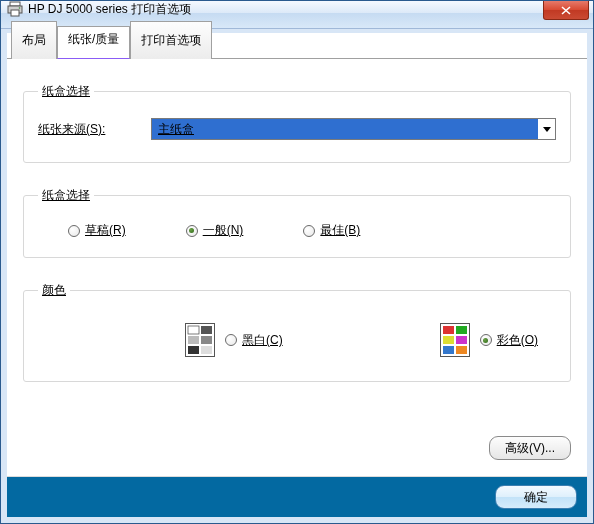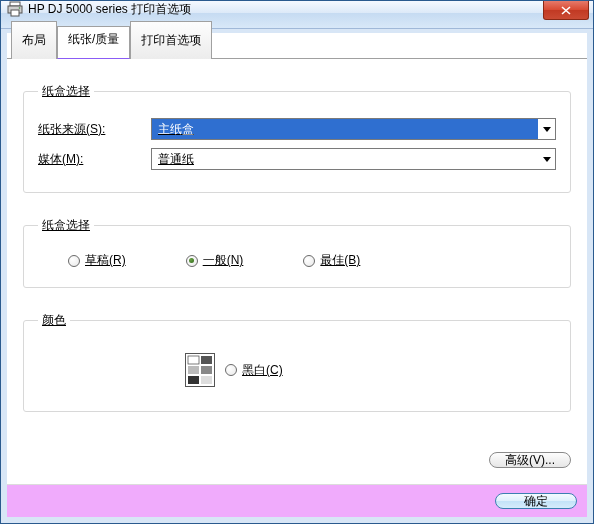--- a/index.html
+++ b/index.html
@@ -118,21 +118,21 @@
     flex: 1;
     position: relative;
     height: 22px;
     border: 1px solid #7a7a7a;
     background: #fff;
     display: flex;
     align-items: center;
   }
   .combo.sel {
     background: #2f6fd0;
-    color: #ffffff;
+    color: #000000;
   }
   .combo-text {
     flex: 1;
     padding: 0 6px;
     font-size: 12px;
     overflow: hidden;
   }
   .combo-arrow {
     width: 17px; height: 100%;
     display: flex; align-items: center; justify-content: center;
@@ -183,38 +183,38 @@
     border: 1px solid #555;
     position: relative;
   }
   .bottom-actions {
     display: flex;
     justify-content: flex-end;
     padding: 4px 0 8px 0;
   }
   .btn {
     min-width: 82px;
-    height: 16px;
+    height: 24px;
     border: 1px solid #8a8a8a;
     background: linear-gradient(to bottom, #fdfdfd, #e6e6e6);
     border-radius: 9px;
     font-size: 12px;
     padding: 0 12px;
     display: inline-flex;
     align-items: center;
     justify-content: center;
     cursor: default;
   }
   .dialog-buttons {
     display: flex;
     justify-content: flex-end;
     gap: 8px;
     padding: 8px 10px;
     border-top: 1px solid #dcdcdc;
-    background: #f0abfc;
+    background: #0369a1;
     align-items: center;
   }
   .btn.primary {
     border: 1px solid #3c7fb1;
     background: linear-gradient(to bottom, #f4faff 0%, #dff0fc 48%, #c2e2f8 50%, #d6ecfb 100%);
   }
 </style>
 </head>
 <body>
 
@@ -246,31 +246,20 @@
     </div>
 
     <div class="tabpanel">
 
       <fieldset>
         <legend>纸盒选择</legend>
         <div class="row">
           <div class="row-label">纸张来源(S):</div>
           <div class="combo sel">
             <div class="combo-text">主纸盒</div>
-            <div class="combo-arrow">
-              <svg width="8" height="5" viewBox="0 0 8 5">
-                  <path d="M0 0 L8 0 L4 5 Z" fill="#000"></path>
-                </svg>
-            </div>
-          </div>
-        </div>
-        <div class="row">
-          <div class="row-label">媒体(M):</div>
-          <div class="combo">
-            <div class="combo-text">普通纸</div>
             <div class="combo-arrow">
               <svg width="8" height="5" viewBox="0 0 8 5">
                   <path d="M0 0 L8 0 L4 5 Z" fill="#000"></path>
                 </svg>
             </div>
           </div>
         </div>
       </fieldset>
 
       <fieldset>
@@ -303,20 +292,36 @@
                 <rect x="15" y="12" width="11" height="8" fill="#888"></rect>
                 <rect x="2" y="22" width="11" height="8" fill="#333"></rect>
                 <rect x="15" y="22" width="11" height="8" fill="#ddd"></rect>
               </svg>
             </span>
             <div class="radio">
               <span class="radio-dot"></span>
               <span>黑白(C)</span>
             </div>
           </div>
+          <div class="coloropt">
+            <span class="icon32">
+              <svg width="28" height="32" viewBox="0 0 28 32">
+                <rect x="2" y="2" width="11" height="8" fill="#d33"></rect>
+                <rect x="15" y="2" width="11" height="8" fill="#2a2"></rect>
+                <rect x="2" y="12" width="11" height="8" fill="#dd3"></rect>
+                <rect x="15" y="12" width="11" height="8" fill="#c3c"></rect>
+                <rect x="2" y="22" width="11" height="8" fill="#37c"></rect>
+                <rect x="15" y="22" width="11" height="8" fill="#e82"></rect>
+              </svg>
+            </span>
+            <div class="radio checked">
+              <span class="radio-dot"></span>
+              <span>彩色(O)</span>
+            </div>
+          </div>
         </div>
       </fieldset>
 
       <div style="flex:1"></div>
 
       <div class="bottom-actions">
         <div class="btn">高级(V)...</div>
       </div>
 
     </div>

